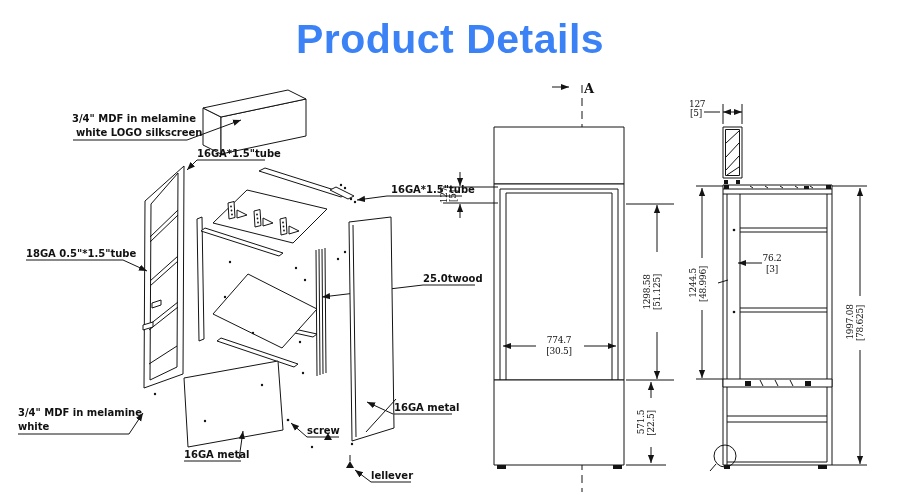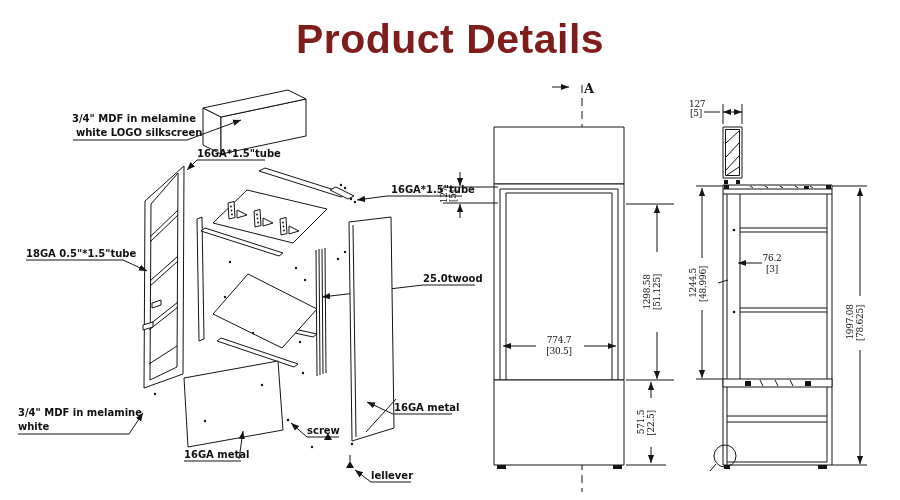--- a/index.html
+++ b/index.html
@@ -1,20 +1,20 @@
 <!DOCTYPE html>
 <html><head>
 <meta charset="utf-8">
 <style>
   html,body{margin:0;padding:0;background:#fff;}
   .canvas{position:relative;width:900px;height:500px;background:#fff;overflow:hidden;
           font-family:"Liberation Sans",sans-serif;}
   .title{position:absolute;top:16px;left:0;right:0;text-align:center;
          font-family:"Liberation Sans",sans-serif;font-weight:700;font-size:41px;
-         color:#7f1d1d;letter-spacing:.5px;}
+         color:#3b82f6;letter-spacing:.5px;}
   svg{position:absolute;top:0;left:0;}
   svg *{vector-effect:non-scaling-stroke;}
   .ln, .ln path, .ln line, .ln rect, .ln circle, .ln polyline{stroke:#141414;stroke-width:1;fill:none;}
   .ln .fw{fill:#fff;}
   .ln .fb{fill:#141414;stroke:none;}
   text{stroke:none;fill:#111;}
   .lbl{font:bold 10px "DejaVu Sans",sans-serif;}
   .dim{font:9px "DejaVu Serif",serif;letter-spacing:-.3px;}
   .secA{font:bold 13px "DejaVu Serif",serif;}
   .dash{stroke-dasharray:8 5;stroke-width:1.6;}

